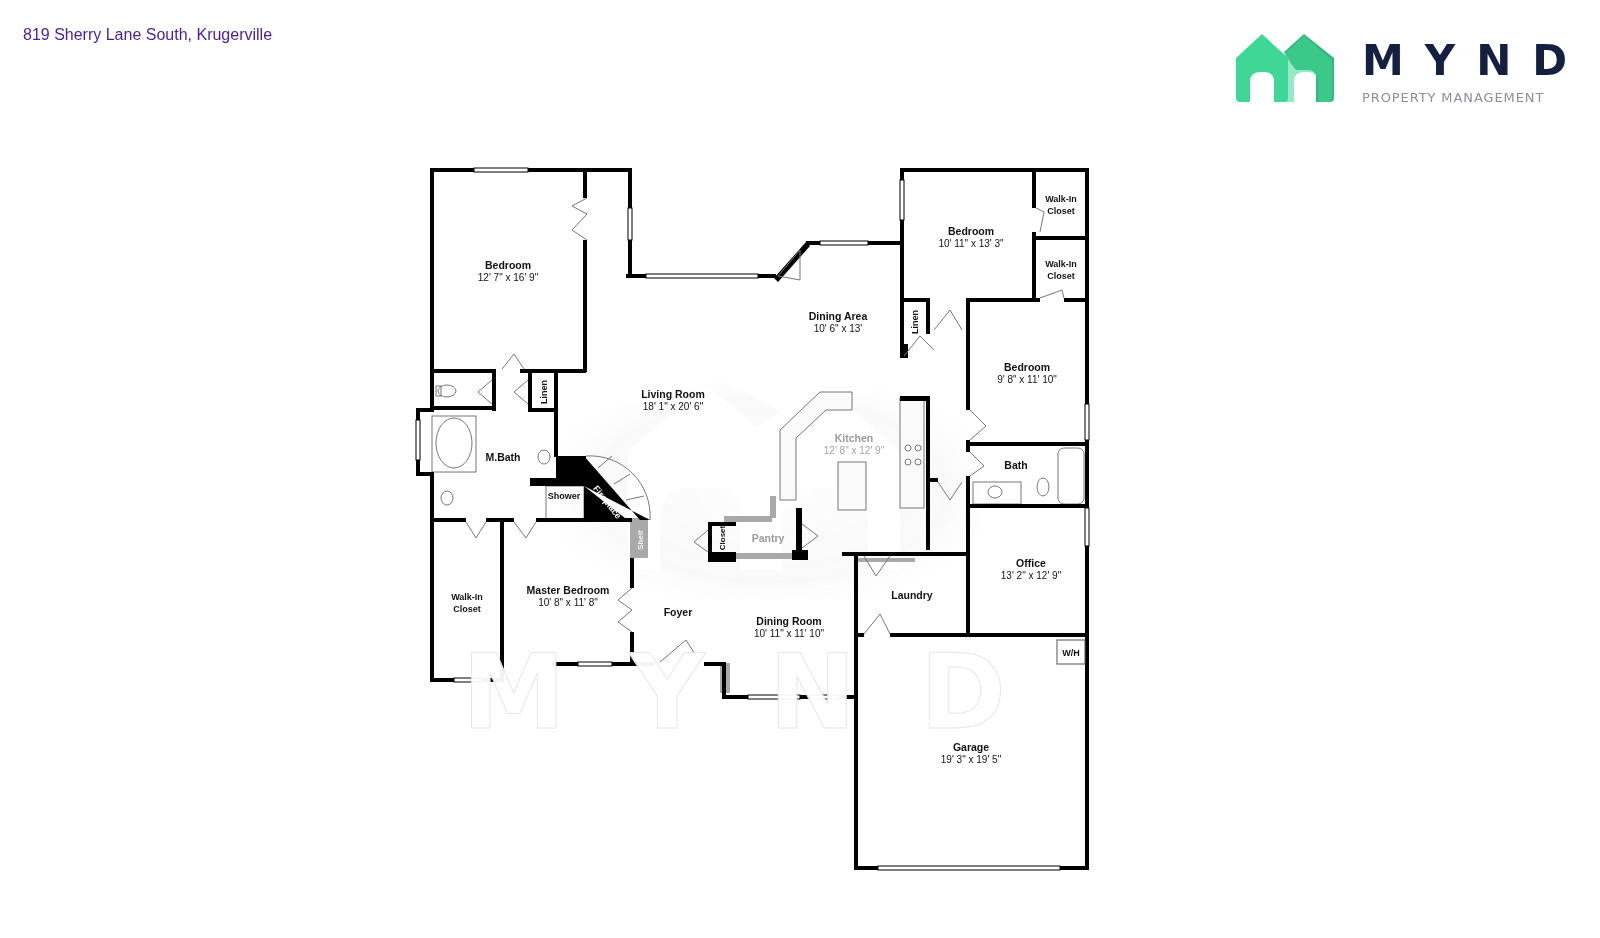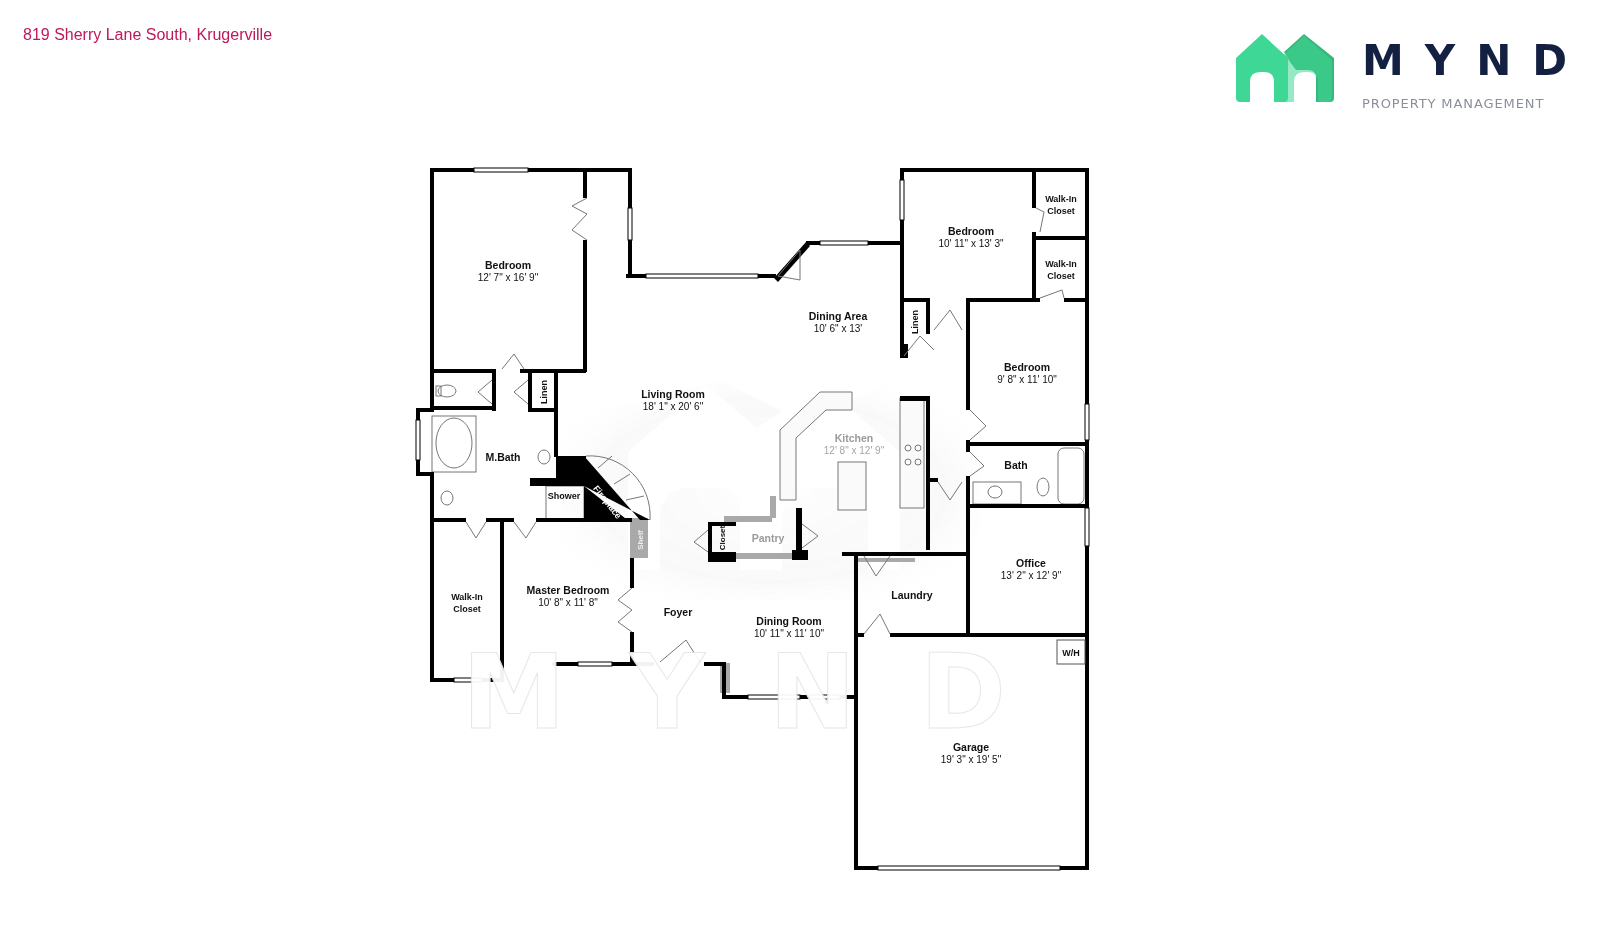--- a/index.html
+++ b/index.html
@@ -1,20 +1,20 @@
 <!DOCTYPE html>
 <html><head>
 <meta charset="utf-8">
 <style>
   html, body { margin: 0; padding: 0; background: #ffffff; }
   body { width: 1600px; height: 938px; position: relative; overflow: hidden; font-family: "Liberation Sans", sans-serif; }
-  .address { position: absolute; left: 23px; top: 26px; font-size: 16px; color: #be185d; font-family: "Liberation Sans", sans-serif; }
+  .address { position: absolute; left: 23px; top: 26px; font-size: 16px; color: #4c1d95; font-family: "Liberation Sans", sans-serif; }
   .logo { position: absolute; left: 1234px; top: 32px; width: 330px; height: 76px; }
   .logo-word { position: absolute; left: 128px; top: 8px; font-family: "DejaVu Sans", sans-serif; font-weight: bold; font-size: 42px; letter-spacing: 21px; color: #142042; line-height: 1; }
-  .logo-sub { position: absolute; left: 128px; top: 58px; font-family: "DejaVu Sans", sans-serif; font-size: 13px; letter-spacing: 0.9px; color: #8a8f99; white-space: nowrap; margin-top: 6px; }
+  .logo-sub { position: absolute; left: 128px; top: 58px; font-family: "DejaVu Sans", sans-serif; font-size: 13px; letter-spacing: 0.9px; color: #8a8f99; white-space: nowrap; }
   .plan { position: absolute; left: 0; top: 0; }
   .room-name { font-family: "Liberation Sans", sans-serif; font-weight: bold; font-size: 10.5px; fill: #111; }
   .room-dim { font-family: "Liberation Sans", sans-serif; font-size: 10px; fill: #111; }
   .room-name.grey { fill: #9a9a9a; }
   .room-dim.grey { fill: #a5a5a5; }
   .small-label { font-family: "Liberation Sans", sans-serif; font-weight: bold; font-size: 9px; fill: #111; }
 </style>
 </head>
 <body>
 

